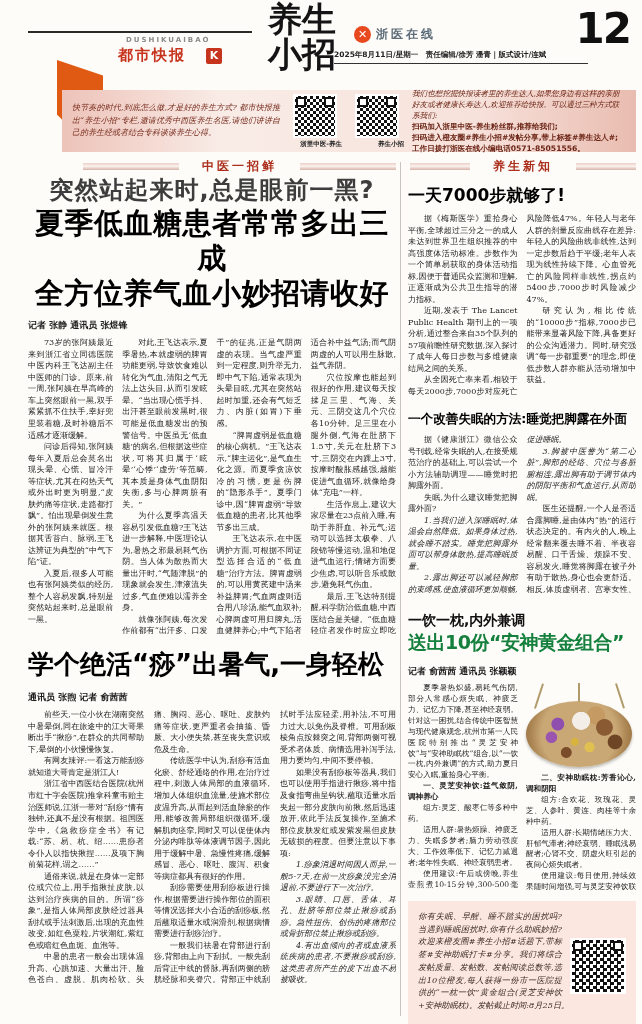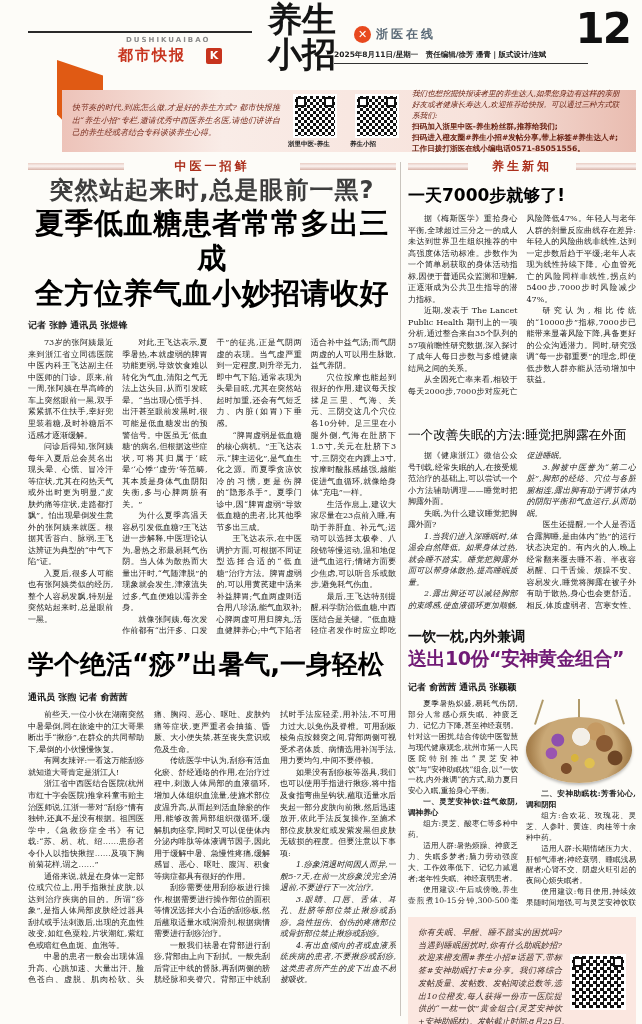--- a/index.html
+++ b/index.html
@@ -23,64 +23,64 @@
   .page-no{position:absolute;right:12px;top:4px;font-size:42px;font-weight:900;color:#101010;letter-spacing:-2px;}
   .arrow{position:absolute;left:57px;top:60px;width:46px;height:78px;background:#e05a14;
          clip-path:polygon(0 0,100% 20%,100% 68%,50% 100%,0 70%);}
 
   
   .intro{position:absolute;left:62px;top:90px;width:574px;height:62px;display:flex;align-items:center;gap:8px;
          padding:5px 10px;box-sizing:border-box;
          background:linear-gradient(90deg,#edc3b9,#f9ece7 28%,#f7e2db 72%,#e9bcb0);}
   .intro-left{width:208px;font-family:"DejaVu Serif","Liberation Serif",serif;font-style:italic;
               font-size:8px;line-height:1.55;color:#76291a;text-align:justify;}
-  .qr-box{width:54px;text-align:left;flex:0 0 auto;}
+  .qr-box{width:54px;text-align:right;flex:0 0 auto;}
   .qr{position:relative;width:44px;height:44px;margin:0 auto;background:#fff;border:2px solid #fff;box-sizing:border-box;
       background-image:repeating-conic-gradient(#111 0% 25%,#fff 0% 50%);background-size:6px 6px;}
   .qr::before,.qr::after{content:"";position:absolute;width:10px;height:10px;background:#fff;border:2.5px solid #111;box-sizing:border-box;}
   .qr::before{left:1px;top:1px;}
   .qr::after{right:1px;top:1px;}
   .qr-label{font-size:6.5px;font-weight:bold;color:#222;margin-top:2px;white-space:nowrap;}
   .intro-right{flex:1;font-size:7.6px;line-height:1.45;color:#6b2415;}
   .intro-right .ln{margin:0;}
   .intro-right .kai{font-family:"DejaVu Serif","Liberation Serif",serif;font-style:italic;}
   .intro-right .hei{font-weight:bold;}
 
   
   .divider-v{position:absolute;left:400px;top:162px;bottom:8px;width:1px;background:#c9c4bd;}
   .left-zone{position:absolute;left:28px;top:158px;width:368px;}
   .right-zone{position:absolute;left:408px;top:158px;width:228px;}
 
-  .badge{display:flex;align-items:center;justify-content:space-between;gap:23px;height:16px;}
+  .badge{display:flex;align-items:center;justify-content:flex-end;gap:23px;height:16px;}
   .badge .bar{height:7px;width:96px;background:linear-gradient(180deg,#e9cdc4,#fbf3f0 45%,#d9b3a8);}
   .badge .lbl{color:#ab2f1c;font-weight:900;font-size:12px;letter-spacing:3px;white-space:nowrap;}
 
   .kicker{text-align:center;font-size:24px;font-weight:700;color:#3d3d3d;letter-spacing:1px;}
   .mainhead{text-align:center;font-size:29px;font-weight:900;color:#000;line-height:1.2;letter-spacing:0.5px;}
   .byline{font-size:9px;font-weight:bold;color:#1c1c1c;margin:9px 0 5px 0;}
 
   .body-text{font-family:"DejaVu Serif","Liberation Serif",serif;font-size:8px;line-height:1.44;
              text-align:justify;color:#1d1d1d;overflow:hidden;}
   .body-text p{margin:0;text-indent:2em;}
   .body-text p.em{font-style:italic;}
   .body-text p.bold{font-weight:bold;}
   .cols4{column-count:4;column-gap:9px;height:300px;}
   .cols3{column-count:3;column-gap:10px;height:302px;}
   .cols2{column-count:2;column-gap:9px;}
 
   .scrape-head{font-size:26px;font-weight:900;color:#000;letter-spacing:0px;white-space:nowrap;}
 
   .steps-title{font-size:17px;font-weight:900;margin-top:10px;color:#000;}
   .steps-body{height:188px;margin-top:6px;}
-  .sleep-title{font-size:12.6px;font-weight:400;margin-top:26px;white-space:nowrap;color:#000;}
+  .sleep-title{font-size:12.6px;font-weight:700;margin-top:10px;white-space:nowrap;color:#000;}
   .sleep-body{height:168px;margin-top:6px;}
 
   .combo{margin-top:10px;}
   .combo-t1{font-size:14px;font-weight:700;color:#111;}
-  .combo-t2{font-size:19px;font-weight:900;color:#701a75;letter-spacing:-0.5px;white-space:nowrap;}
+  .combo-t2{font-size:19px;font-weight:900;color:#15803d;letter-spacing:-0.5px;white-space:nowrap;}
   .combo-cols{display:flex;gap:8px;height:208px;overflow:hidden;margin-top:3px;}
   .combo-cols .ccol{flex:1;}
   .photo{position:relative;width:106px;height:86px;margin:0 0 4px 0;}
   .photo .string{position:absolute;top:0;width:1.5px;height:26px;background:#b09a6a;}
   .photo .s1{left:12px;transform:rotate(18deg);}
   .photo .s2{left:52px;}
   .photo .s3{right:12px;transform:rotate(-18deg);}
   .photo .plate{position:absolute;left:0;top:18px;width:106px;height:66px;border-radius:50%;
      background:
        radial-gradient(circle at 30% 35%, #8e4fae 0 7%, transparent 8%),

